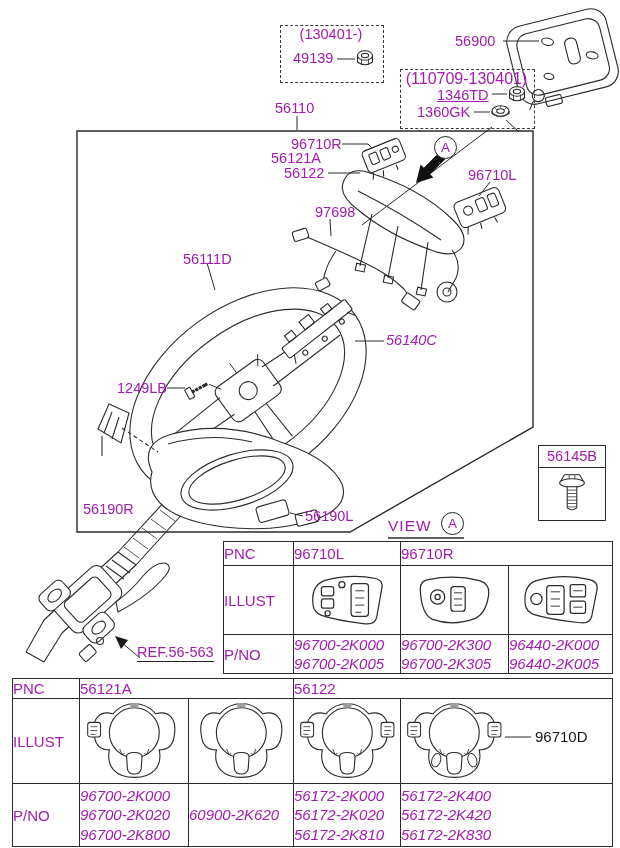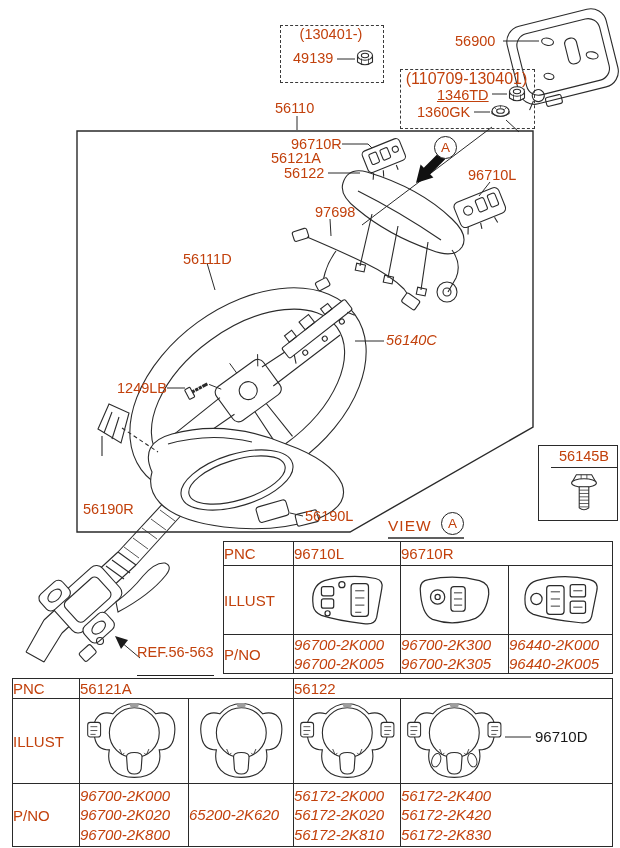--- a/index.html
+++ b/index.html
@@ -1,26 +1,26 @@
 <!DOCTYPE html>
 <html><head>
 <meta charset="utf-8">
 <style>
   html,body{margin:0;padding:0;background:#fff;}
   .stage{position:relative;width:620px;height:848px;background:#ffffff;
-         font-family:"Liberation Sans",sans-serif;color:#c2410c;overflow:hidden;}
+         font-family:"Liberation Sans",sans-serif;color:#a21caf;overflow:hidden;}
   svg{display:block;}
   .art{position:absolute;left:0;top:0;}
   .lbl{position:absolute;font-size:14.5px;line-height:1.05;white-space:nowrap;}
   .ctr{text-align:center;}
   .dashbox{position:absolute;border:1.4px dashed #3a3a3a;}
   .circleA{position:absolute;width:21px;height:21px;border:1.5px solid #222;border-radius:50%;
            display:flex;align-items:center;justify-content:center;font-size:13.5px;background:#fff;}
   .viewlbl{position:absolute;font-size:15.5px;letter-spacing:1px;}
-  .ref{border-bottom:1.4px solid #222;padding-bottom:15px;}
+  .ref{border-bottom:1.4px solid #222;padding-bottom:1px;}
   .sidebox{position:absolute;border:1.5px solid #2a2a2a;background:#fff;}
   .sidebox .hd{border-bottom:1.5px solid #2a2a2a;text-align:center;font-size:14.5px;padding:2px 0 3px 0;}
   .sidebox .bd{display:flex;align-items:center;justify-content:center;padding-top:3px;}
   .tbl{position:absolute;border-collapse:collapse;table-layout:fixed;background:#fff;}
   .tbl td{border:1.6px solid #2a2a2a;vertical-align:middle;
           font-size:15px;padding:0;overflow:hidden;}
   .pno{white-space:pre-line;line-height:1.28;font-style:italic;}
   .illcell svg{margin:0 auto;}
 </style>
 </head>
@@ -262,21 +262,21 @@
 
   <div class="circleA" style="left:434px;top:136px;">
       <span>A</span>
     </div>
 
   <span class="viewlbl" style="left:388px;top:517px;">VIEW</span>
   <div class="circleA" style="left:441px;top:512px;">
       <span>A</span>
     </div>
 
-  <div class="sidebox" style="left:538px;top:445px;width:66px;height:74px;padding-left:12px;">
+  <div class="sidebox" style="left:538px;top:445px;width:66px;height:74px;">
     <div class="hd">56145B</div>
     <div class="bd">
       <svg width="44" height="44" viewBox="0 0 44 46" fill="none" stroke="#2b2b2b" stroke-width="1.1">
         <path d="M14,4 h16 l4,7 h-24 Z" fill="#fff"></path>
         <path d="M19,4 v7 M25,4 v7" stroke-width="0.8"></path>
         <ellipse cx="22" cy="12.5" rx="13" ry="4.5" fill="#fff"></ellipse>
         <path d="M17,16.5 h10 v22 q-5,4 -10,0 Z" fill="#fff"></path>
         <path d="M17,20 h10 M17,23.5 h10 M17,27 h10 M17,30.5 h10 M17,34 h10 M17.5,37.5 h9" stroke-width="0.8"></path>
       </svg>
     </div>
@@ -378,21 +378,21 @@
           <path d="M101,38 h26" stroke="#2b2b2b" stroke-width="1" fill="none"></path>
           <text x="131" y="43" font-size="15" fill="#171717" stroke="none">96710D</text>
         </svg>
       </td>
     </tr>
     <tr style="height:63px;">
       <td>P/NO</td>
       <td class="pno">96700-2K000
 96700-2K020
 96700-2K800</td>
-      <td class="pno">65200-2K620</td>
+      <td class="pno">60900-2K620</td>
       <td class="pno">56172-2K000
 56172-2K020
 56172-2K810</td>
       <td class="pno">56172-2K400
 56172-2K420
 56172-2K830</td>
     </tr>
   </tbody>
     </table>
 

